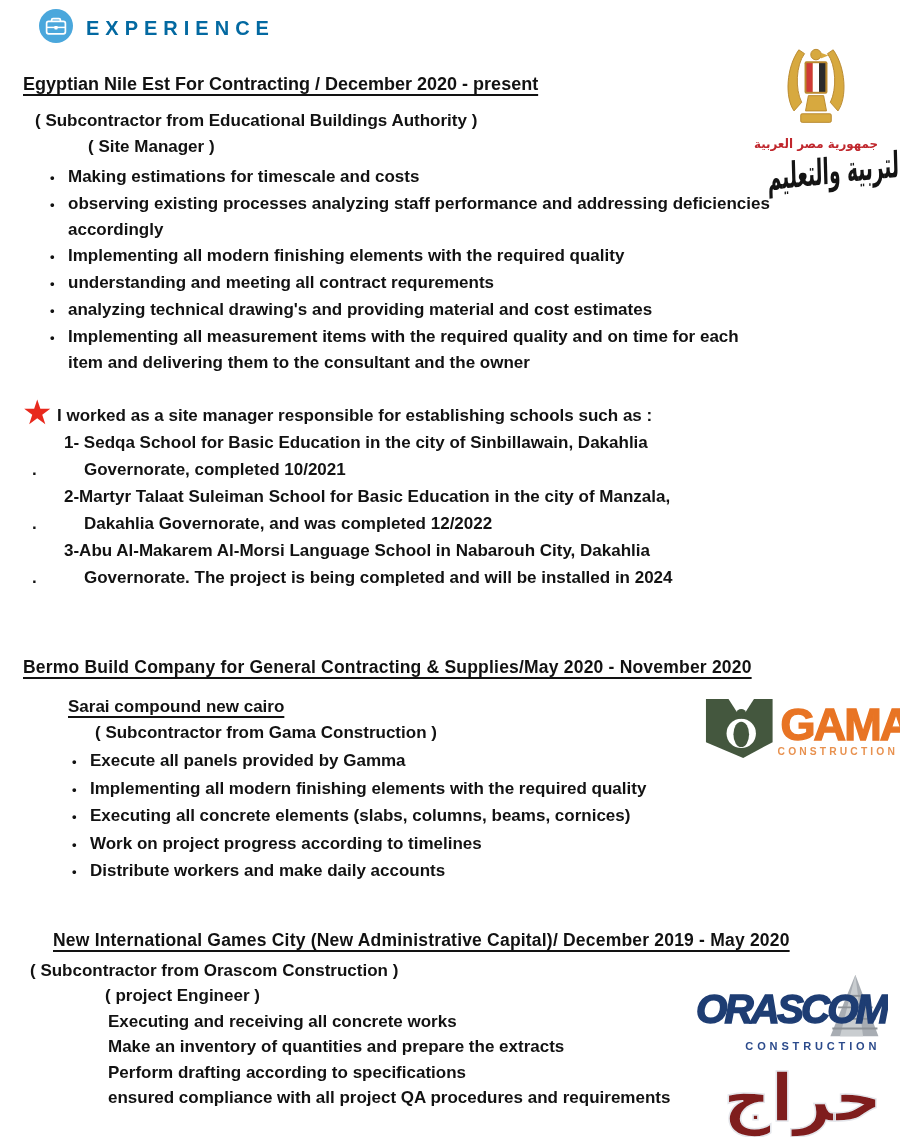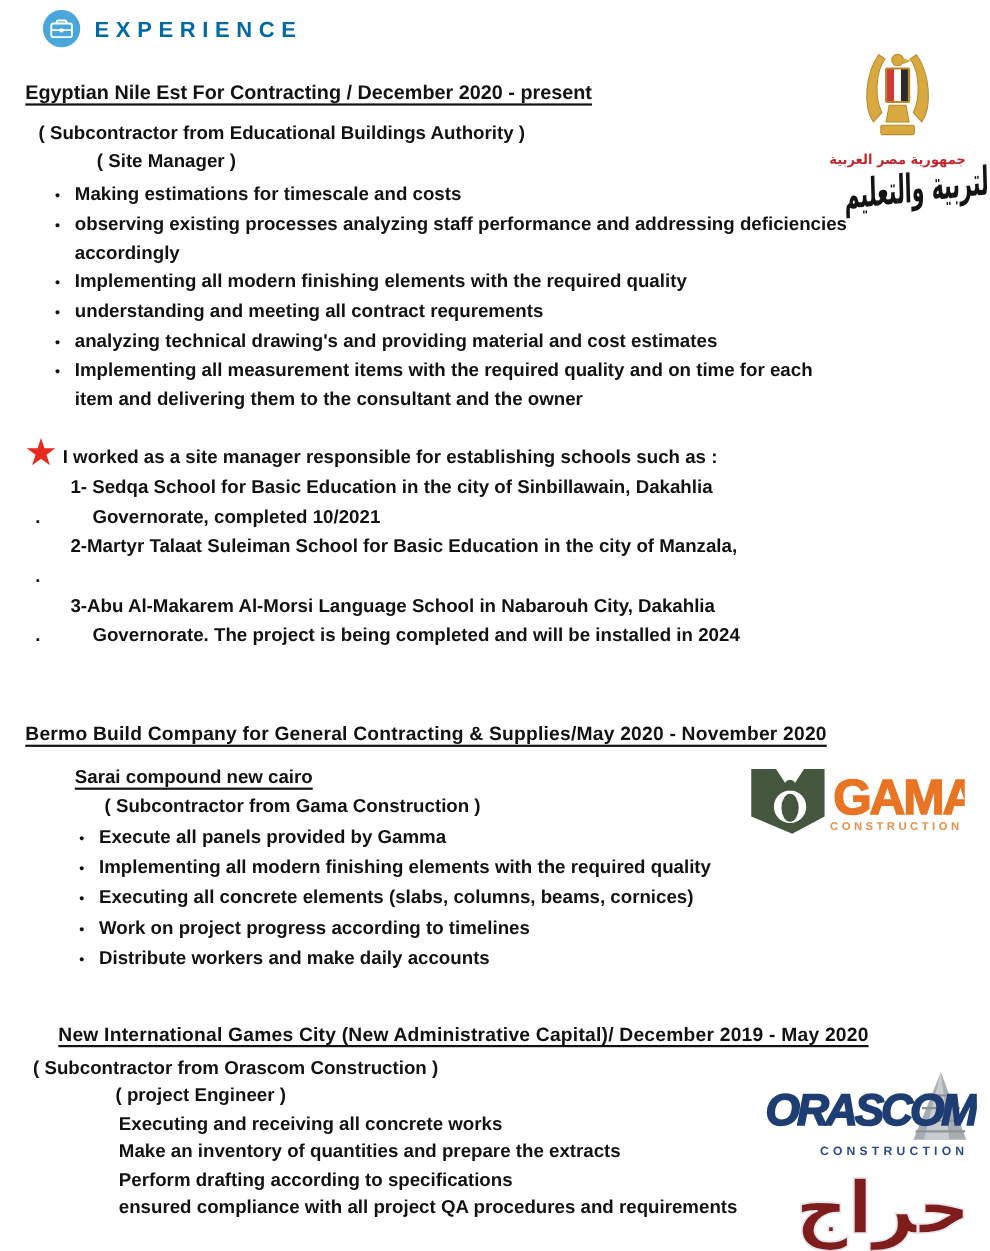--- a/index.html
+++ b/index.html
@@ -48,21 +48,21 @@
   .sec3-head-gap { margin-top:6px; }
   .underlined {
     text-decoration:underline; text-decoration-thickness:2px; text-underline-offset:4px;
   }
   
   .ministry-logo { position:absolute; top:46px; right:6px; width:156px; text-align:center; }
   .ministry-country { margin-top:2px; font-size:12.5px; color:#c0272d; font-weight:700;
     font-family:"DejaVu Sans",sans-serif; transform:scale(0.95,1); }
   .ministry-name { margin-top:4px; font-size:30px; color:#141414; font-weight:700; white-space:nowrap;
     font-family:"DejaVu Sans",sans-serif; transform:scale(0.62,1.2) rotate(-3deg); transform-origin:center; }
-  .gama-logo { position:absolute; top:697px; right:23px; }
+  .gama-logo { position:absolute; top:697px; right:0; }
   .orascom-logo { position:absolute; top:972px; right:12px; }
   
   .watermark {
     position:absolute; right:18px; bottom:0px; font-size:66px; font-weight:700;
     color:#7f1d1d; -webkit-text-stroke:1.5px #e4e6eb;
     font-family:"DejaVu Sans",sans-serif; letter-spacing:6px;
   }
 </style>
 </head>
 <body>
@@ -144,20 +144,21 @@
       </div>
       <div class="srow">
         <span class="dot-cell">.</span>
         <span>Governorate, completed 10/2021</span>
       </div>
       <div class="srow num-line">
         <span>2-Martyr Talaat Suleiman School for Basic Education in the city of Manzala,</span>
       </div>
       <div class="srow">
         <span class="dot-cell">.</span>
+        <span>Dakahlia Governorate, and was completed 12/2022</span>
       </div>
       <div class="srow num-line">
         <span>3-Abu Al-Makarem Al-Morsi Language School in Nabarouh City, Dakahlia</span>
       </div>
       <div class="srow">
         <span class="dot-cell">.</span>
         <span>Governorate. The project is being completed and will be installed in 2024</span>
       </div>
     </div>
   </div>

